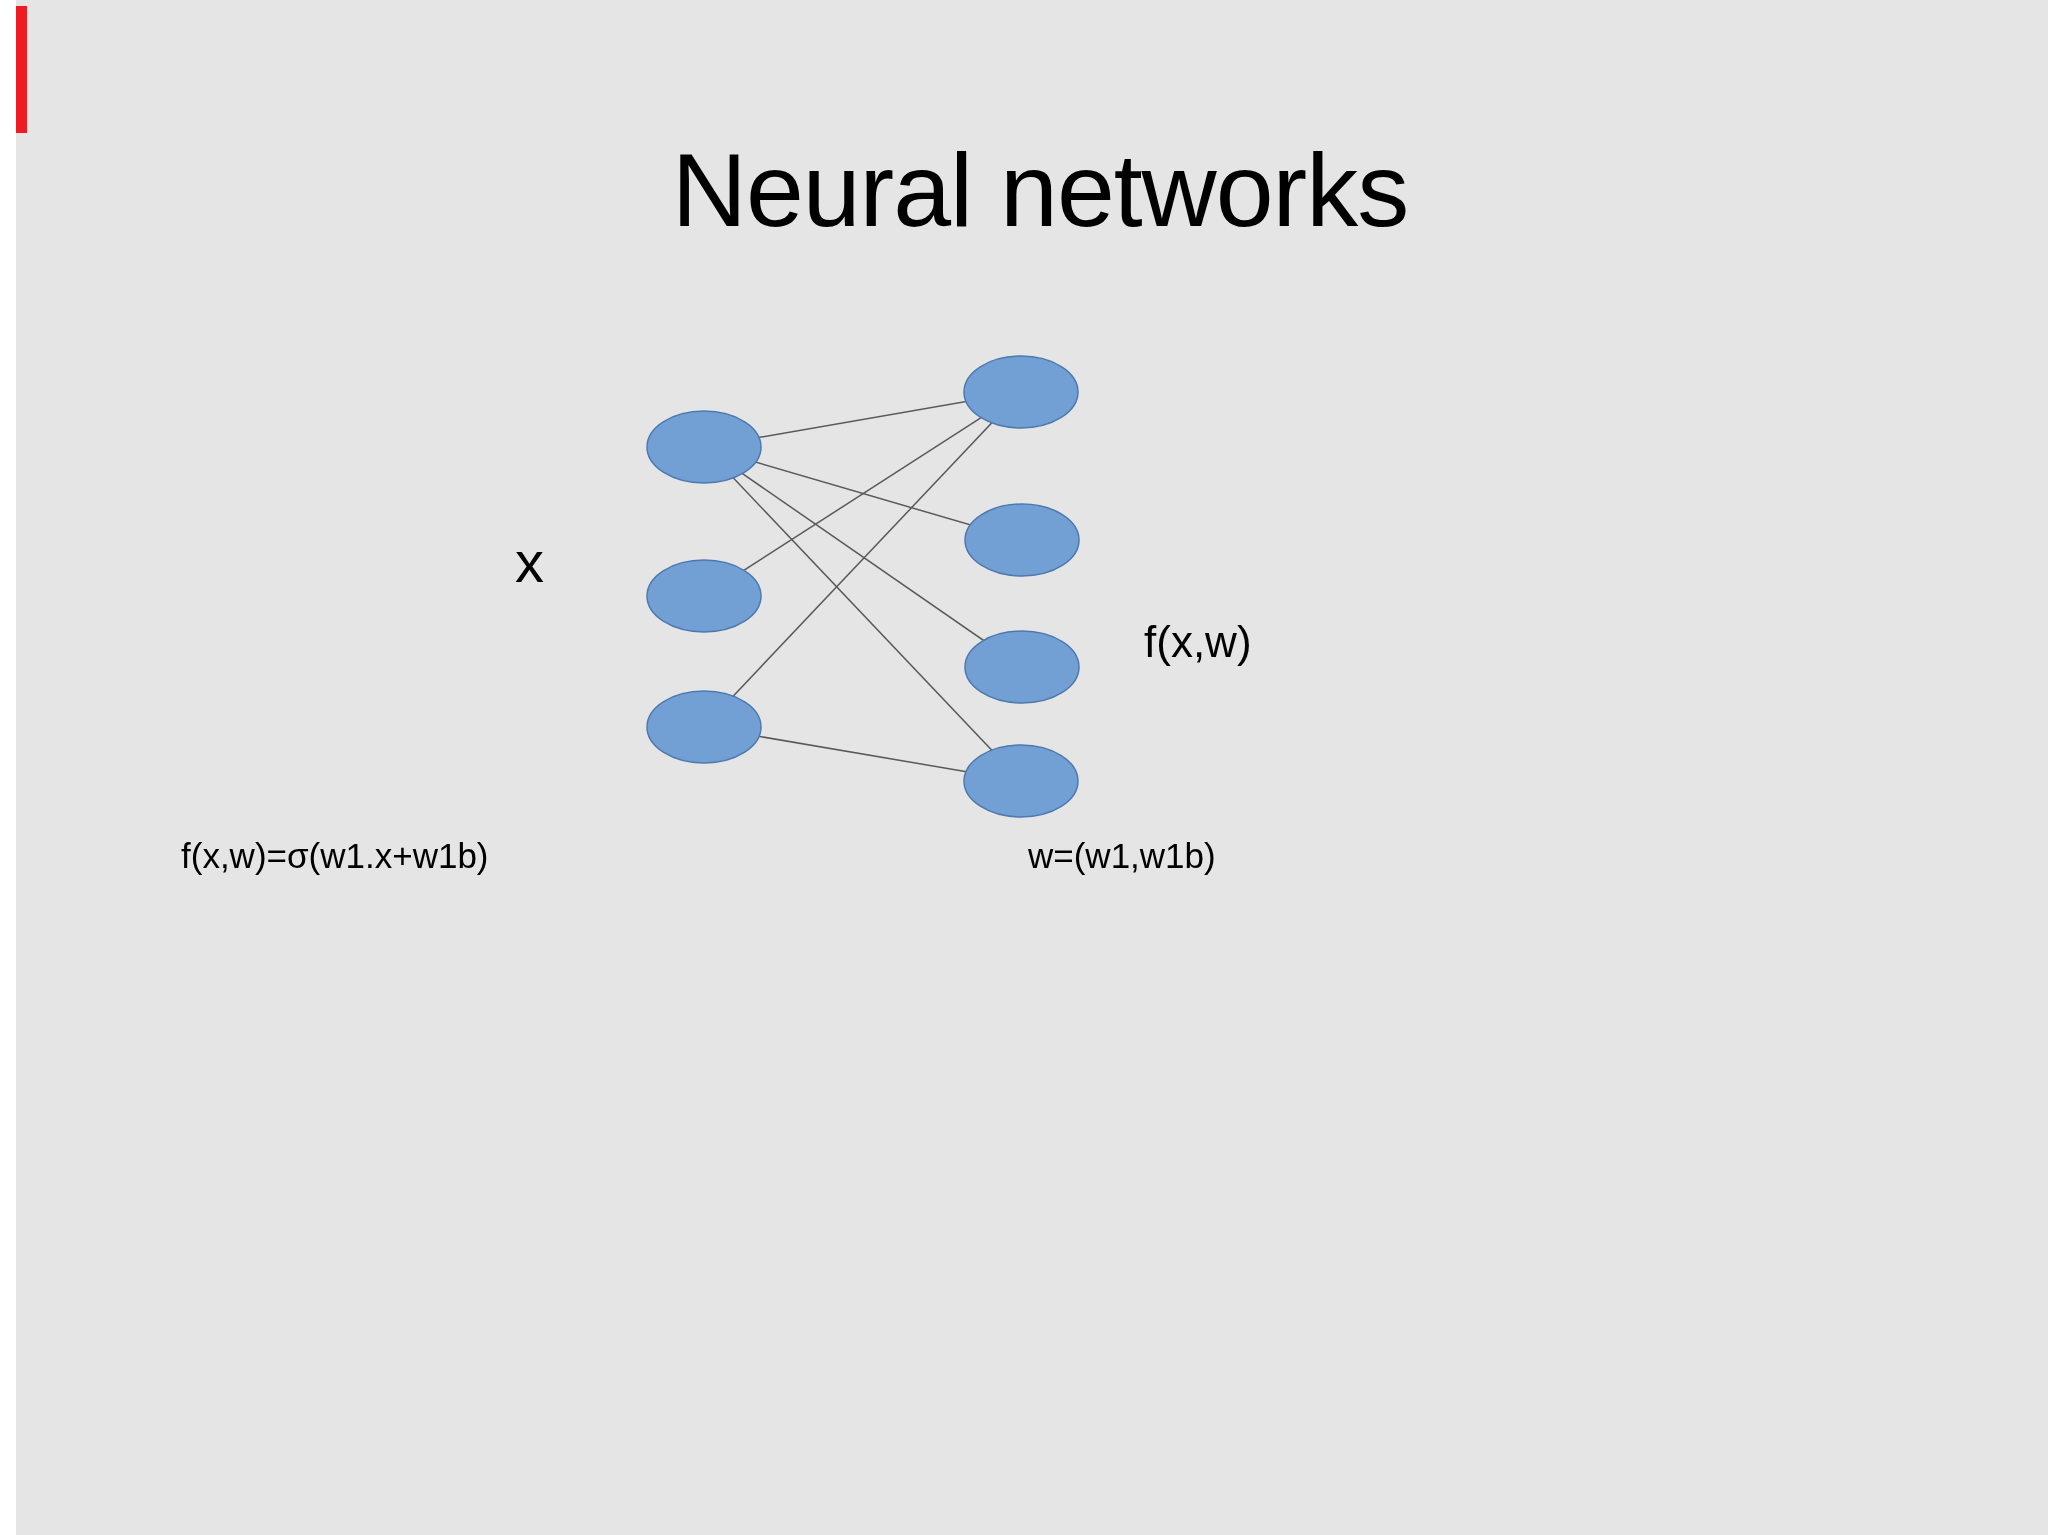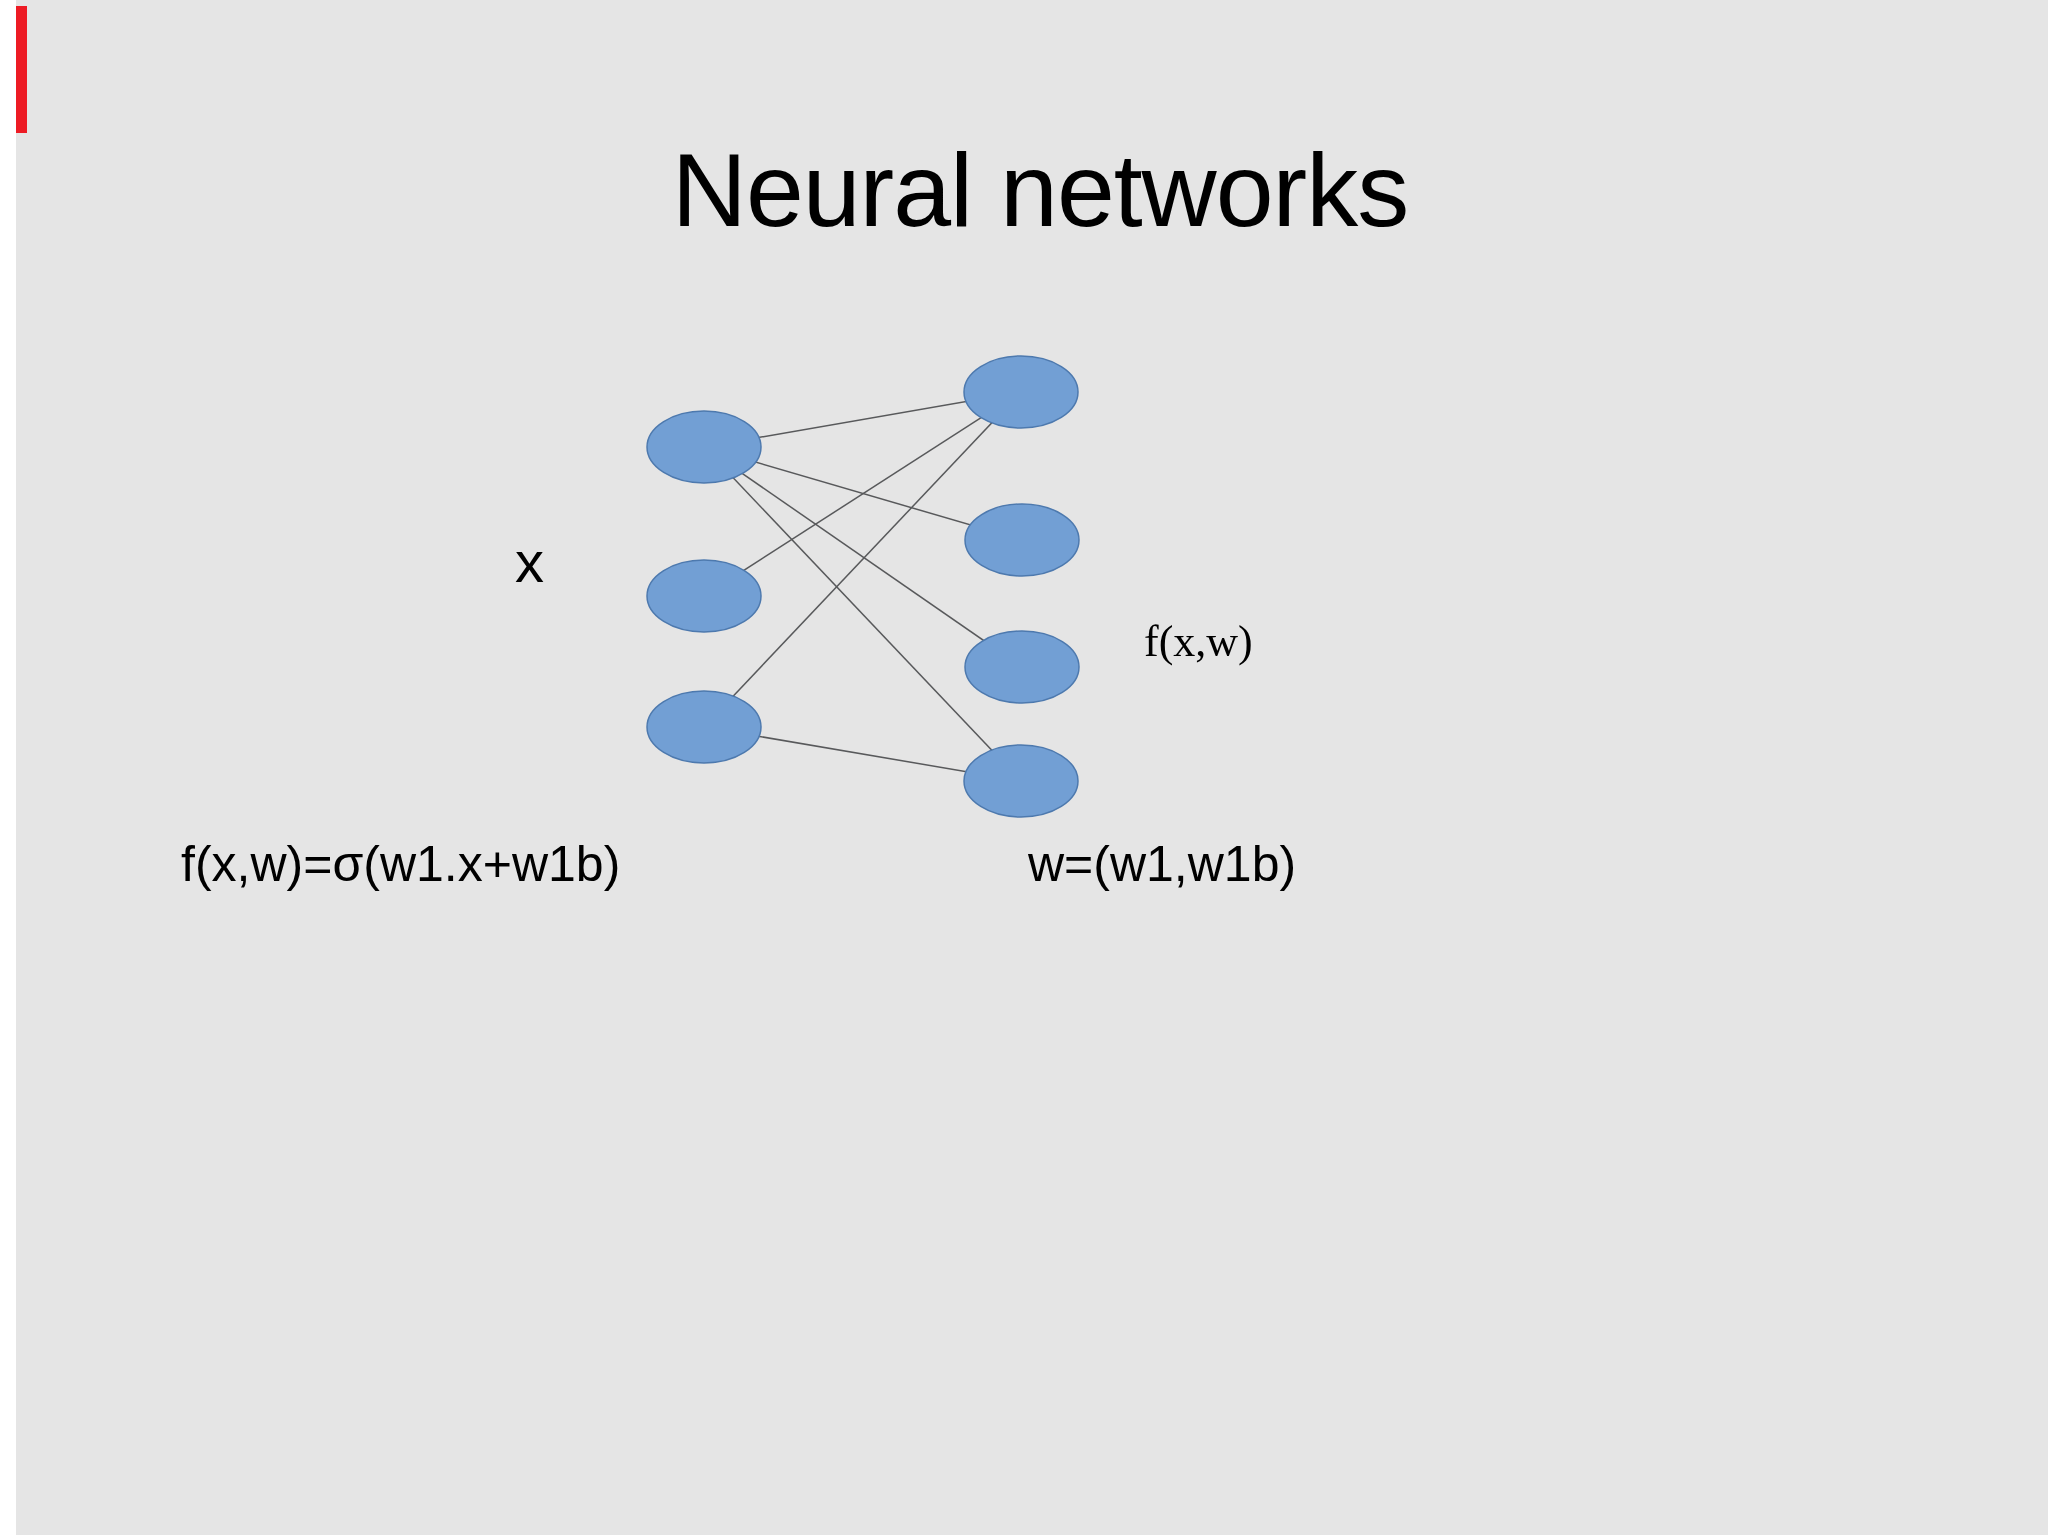--- a/index.html
+++ b/index.html
@@ -24,24 +24,24 @@
     letter-spacing:-1px;
     white-space:nowrap;
   }
   .diagram-svg{
     position:absolute;left:0;top:0;width:2048px;height:1535px;
   }
   .node-label{
     position:absolute;color:#000000;line-height:1;white-space:nowrap;
   }
   .label-x{left:499px;top:533px;font-size:58px;}
-  .label-fxw{left:1128px;top:620px;font-size:44px;font-family:Liberation Serif, serif;}
+  .label-fxw{left:1128px;top:620px;font-size:44px;}
   .formula{
     position:absolute;color:#000000;line-height:1.15;white-space:nowrap;
-    font-size:50px;
+    font-size:35px;
   }
   .formula-1-left{left:165px;top:836px;}
   .formula-1-right{left:1012px;top:836px;}
   .formula-2{left:166px;top:929px;}
 </style>
 </head>
 <body>
 
 <div class="slide">
 

